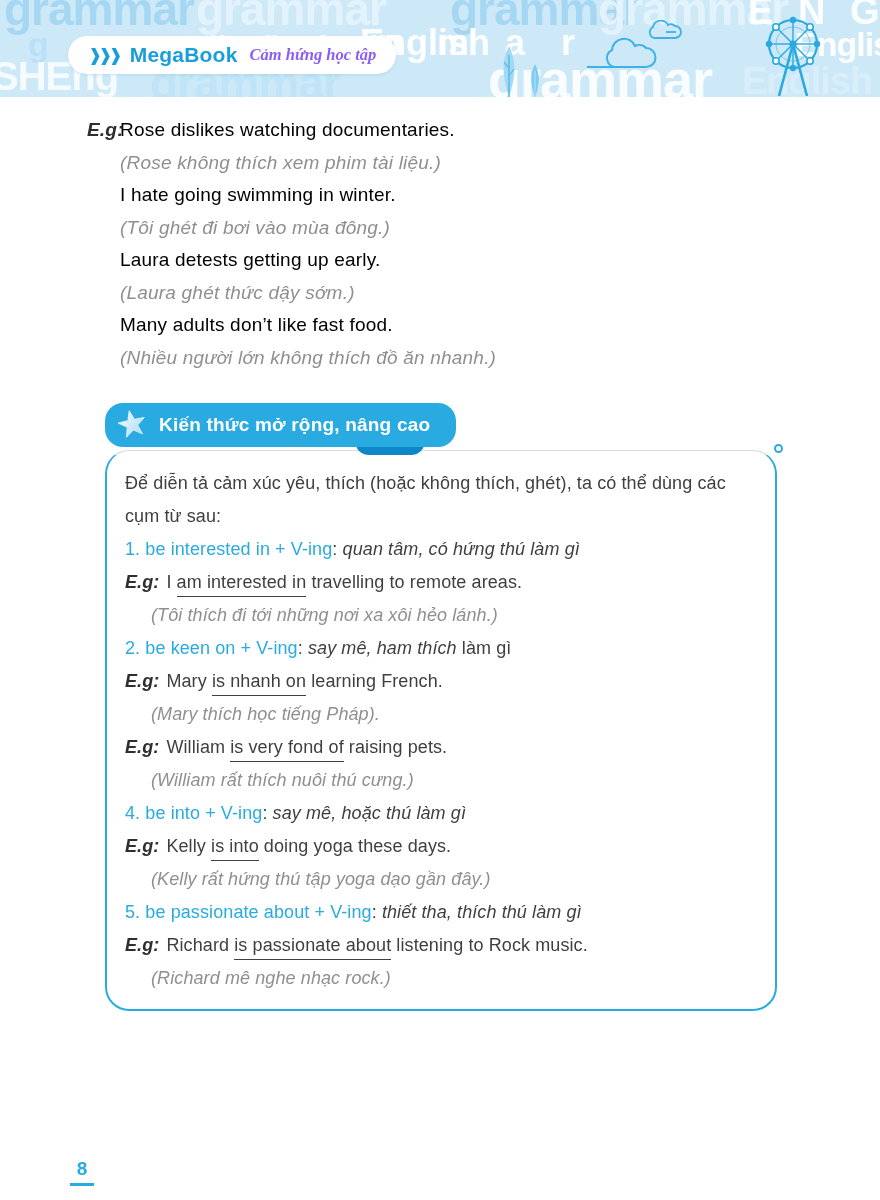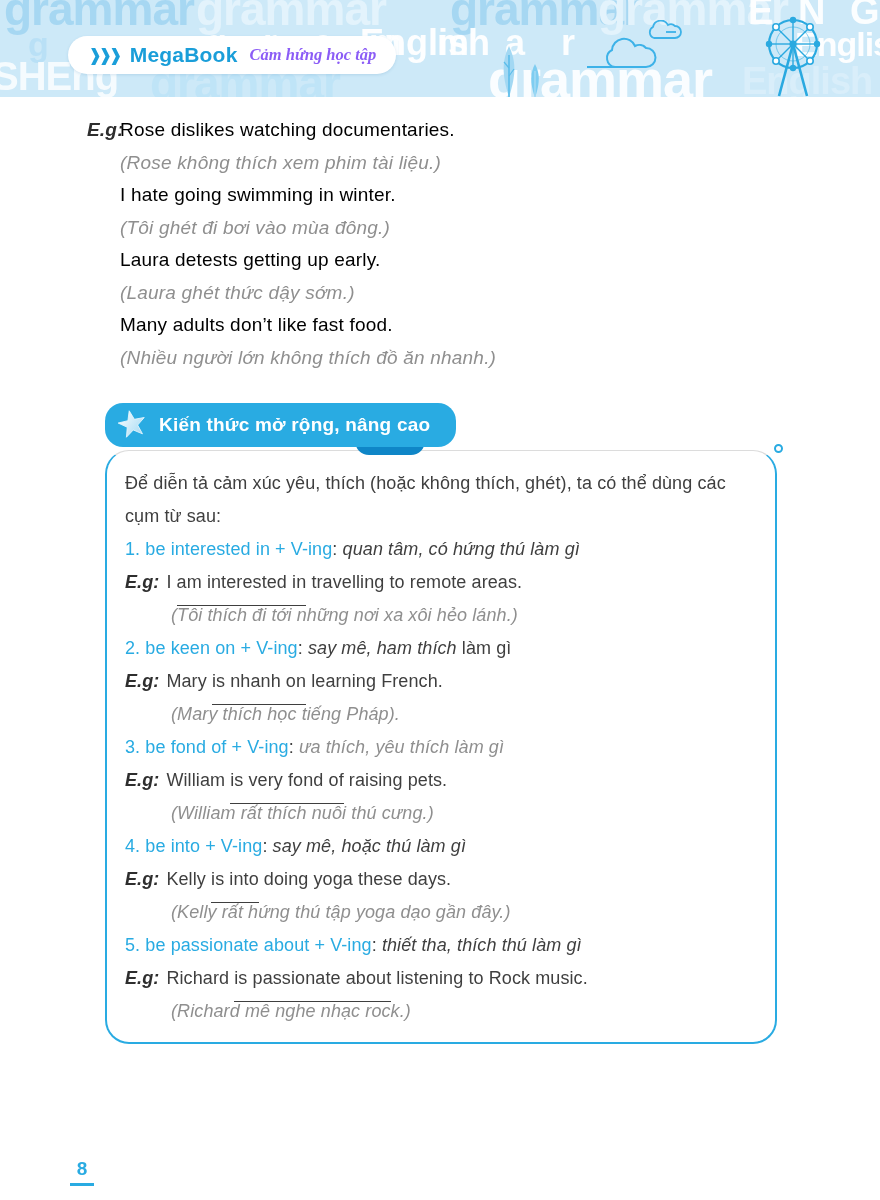--- a/index.html
+++ b/index.html
@@ -60,22 +60,22 @@
     background:#fff; border:2.5px solid #29abe2; border-radius:50%; }
 
   .kbox-line { font-size:18px; line-height:33px; letter-spacing:.1px; }
   .intro { color:#3f3f3f; max-width:636px; }
   .phrase { color:#29abe2; }
   .sep { color:#3f3f3f; }
   .meaning-em { font-style:italic; color:#3f3f3f; }
   .meaning-em.muted { color:#8f8f8f; }
   .meaning-tail { color:#3f3f3f; }
   .eg-inline { font-weight:700; font-style:italic; color:#2e2e2e; margin-right:7px; }
-  .ul { border-bottom:1.5px solid #3f3f3f; padding-bottom:13px; }
-  .trans { color:#8f8f8f; font-style:italic; margin-left:46px; }
+  .ul { border-bottom:1.5px solid #3f3f3f; padding-bottom:4px; }
+  .trans { color:#8f8f8f; font-style:italic; margin-left:26px; }
 
   
   .page-num-wrap { position:absolute; left:68px; top:1158px; width:28px; text-align:center; }
   .page-num { color:#29abe2; font-size:19px; font-weight:700; }
   .page-num-rule { width:24px; height:3px; background:#29abe2; margin:3px auto 0; }
 </style>
 </head>
 <body>
 
 <div class="page">
@@ -185,23 +185,20 @@
 
     <div class="kbox-line">
       <span class="phrase">2. be keen on + V-ing</span><span class="sep">: </span><span class="meaning-em">say mê, ham thích</span><span class="meaning-tail"> làm gì</span>
     </div>
     <div class="kbox-line">
       <span class="eg-inline">E.g:</span><span>Mary </span><span class="ul">is nhanh on</span><span> learning French.</span>
     </div>
     <div class="kbox-line trans">(Mary thích học tiếng Pháp).</div>
 
     <div class="kbox-line">
-      <span class="phrase">3. be fond of + V-ing</span><span class="sep">: </span><span class="meaning-em muted">ưa thích, yêu thích làm gì</span><span class="meaning-tail"></span>
-    </div>
-    <div class="kbox-line">
       <span class="eg-inline">E.g:</span><span>William </span><span class="ul">is very fond of</span><span> raising pets.</span>
     </div>
     <div class="kbox-line trans">(William rất thích nuôi thú cưng.)</div>
 
     <div class="kbox-line">
       <span class="phrase">4. be into + V-ing</span><span class="sep">: </span><span class="meaning-em">say mê, hoặc thú làm gì</span><span class="meaning-tail"></span>
     </div>
     <div class="kbox-line">
       <span class="eg-inline">E.g:</span><span>Kelly </span><span class="ul">is into</span><span> doing yoga these days.</span>
     </div>

